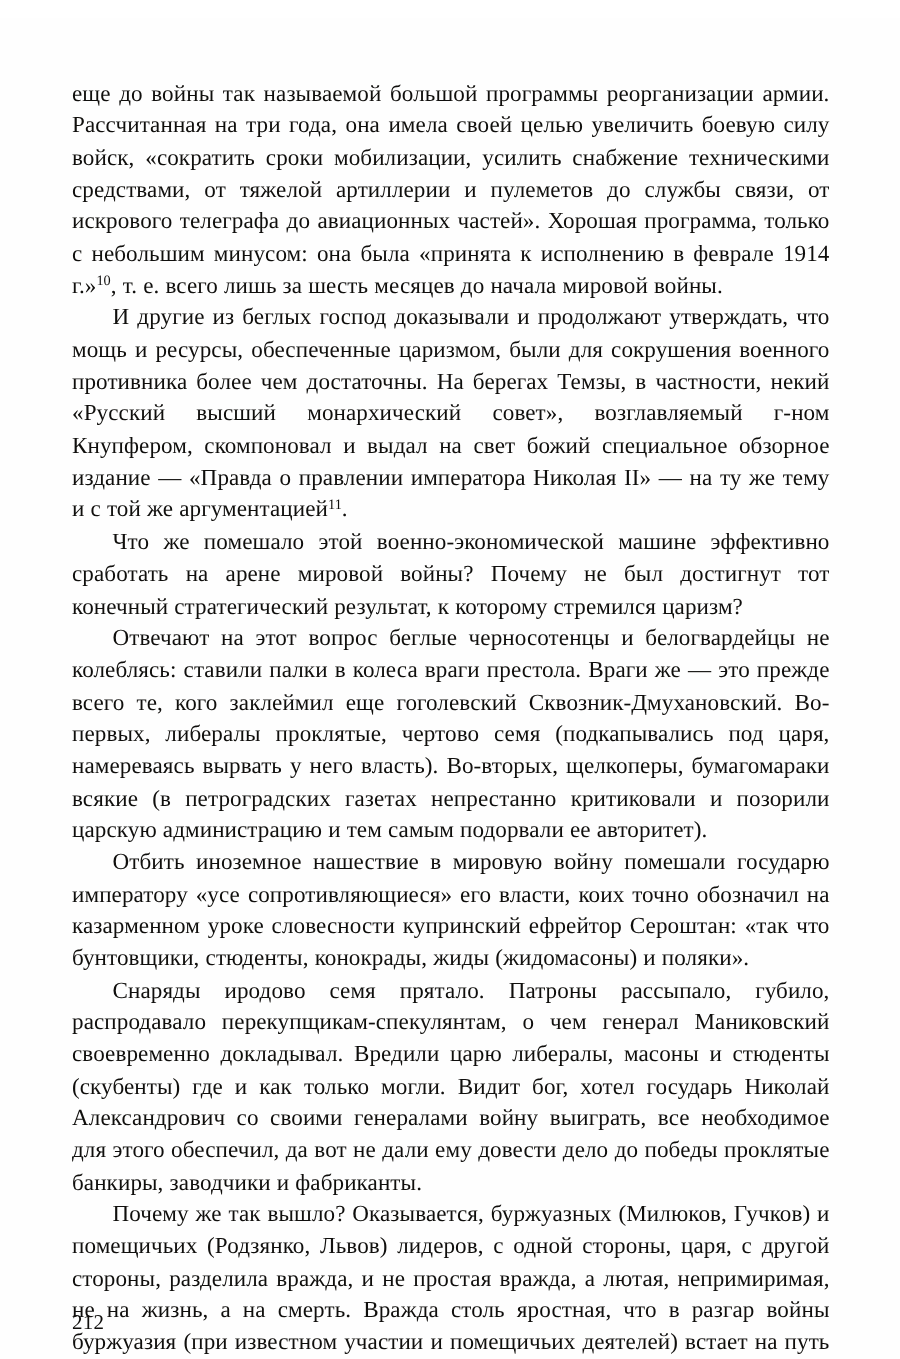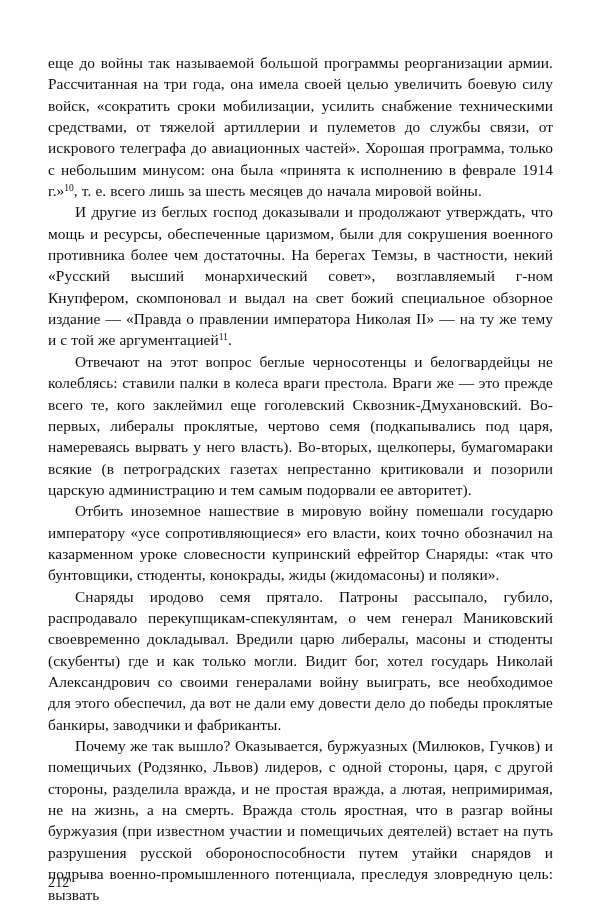--- a/index.html
+++ b/index.html
@@ -61,24 +61,25 @@
 <body>
 
 <div class="page">
 
   <div class="text-column">
 
     <p class="para"><span>еще до войны так называемой большой программы реорганизации армии. Рассчитанная на три года, она имела своей целью увеличить боевую силу войск, «сократить сроки мобилизации, усилить снабжение техническими средствами, от тяжелой артиллерии и пулеметов до службы связи, от искрового телеграфа до авиационных частей». Хорошая программа, только с небольшим минусом: она была «принята к исполнению в феврале 1914 г.»</span><sup>10</sup><span>, т. е. всего лишь за шесть месяцев до начала мировой войны.</span></p>
 
     <p class="para"><span>И другие из беглых господ доказывали и продолжают утверждать, что мощь и ресурсы, обеспеченные царизмом, были для сокрушения военного противника более чем достаточны. На берегах Темзы, в частности, некий «Русский высший монархический совет», возглавляемый г-ном Кнупфером, скомпоновал и выдал на свет божий специальное обзорное издание — «Правда о правлении императора Николая II» — на ту же тему и с той же аргументацией</span><sup>11</sup><span>.</span></p>
 
+    <p class="para">Что же помешало этой военно-экономической машине эффективно сработать на арене мировой войны? Почему не был достигнут тот конечный стратегический результат, к которому стремился царизм?</p>
 
     <p class="para">Отвечают на этот вопрос беглые черносотенцы и белогвардейцы не колеблясь: ставили палки в колеса враги престола. Враги же — это прежде всего те, кого заклеймил еще гоголевский Сквозник-Дмухановский. Во-первых, либералы проклятые, чертово семя (подкапывались под царя, намереваясь вырвать у него власть). Во-вторых, щелкоперы, бумагомараки всякие (в петроградских газетах непрестанно критиковали и позорили царскую администрацию и тем самым подорвали ее авторитет).</p>
 
-    <p class="para">Отбить иноземное нашествие в мировую войну помешали государю императору «усе сопротивляющиеся» его власти, коих точно обозначил на казарменном уроке словесности купринский ефрейтор Снаряды: «так что бунтовщики, стюденты, конокрады, жиды (жидомасоны) и поляки».</p>
+    <p class="para">Отбить иноземное нашествие в мировую войну помешали государю императору «усе сопротивляющиеся» его власти, коих точно обозначил на казарменном уроке словесности купринский ефрейтор Сероштан: «так что бунтовщики, стюденты, конокрады, жиды (жидомасоны) и поляки».</p>
 
     <p class="para">Снаряды иродово семя прятало. Патроны рассыпало, губило, распродавало перекупщикам-спекулянтам, о чем генерал Маниковский своевременно докладывал. Вредили царю либералы, масоны и стюденты (скубенты) где и как только могли. Видит бог, хотел государь Николай Александрович со своими генералами войну выиграть, все необходимое для этого обеспечил, да вот не дали ему довести дело до победы проклятые банкиры, заводчики и фабриканты.</p>
 
     <p class="para">Почему же так вышло? Оказывается, буржуазных (Милюков, Гучков) и помещичьих (Родзянко, Львов) лидеров, с одной стороны, царя, с другой стороны, разделила вражда, и не простая вражда, а лютая, непримиримая, не на жизнь, а на смерть. Вражда столь яростная, что в разгар войны буржуазия (при известном участии и помещичьих деятелей) встает на путь разрушения русской обороноспособности путем утайки снарядов и подрыва военно-промышленного потенциала, преследуя зловредную цель: вызвать</p>
 
   </div>
 
   <div class="folio">212</div>
 
 </div>

